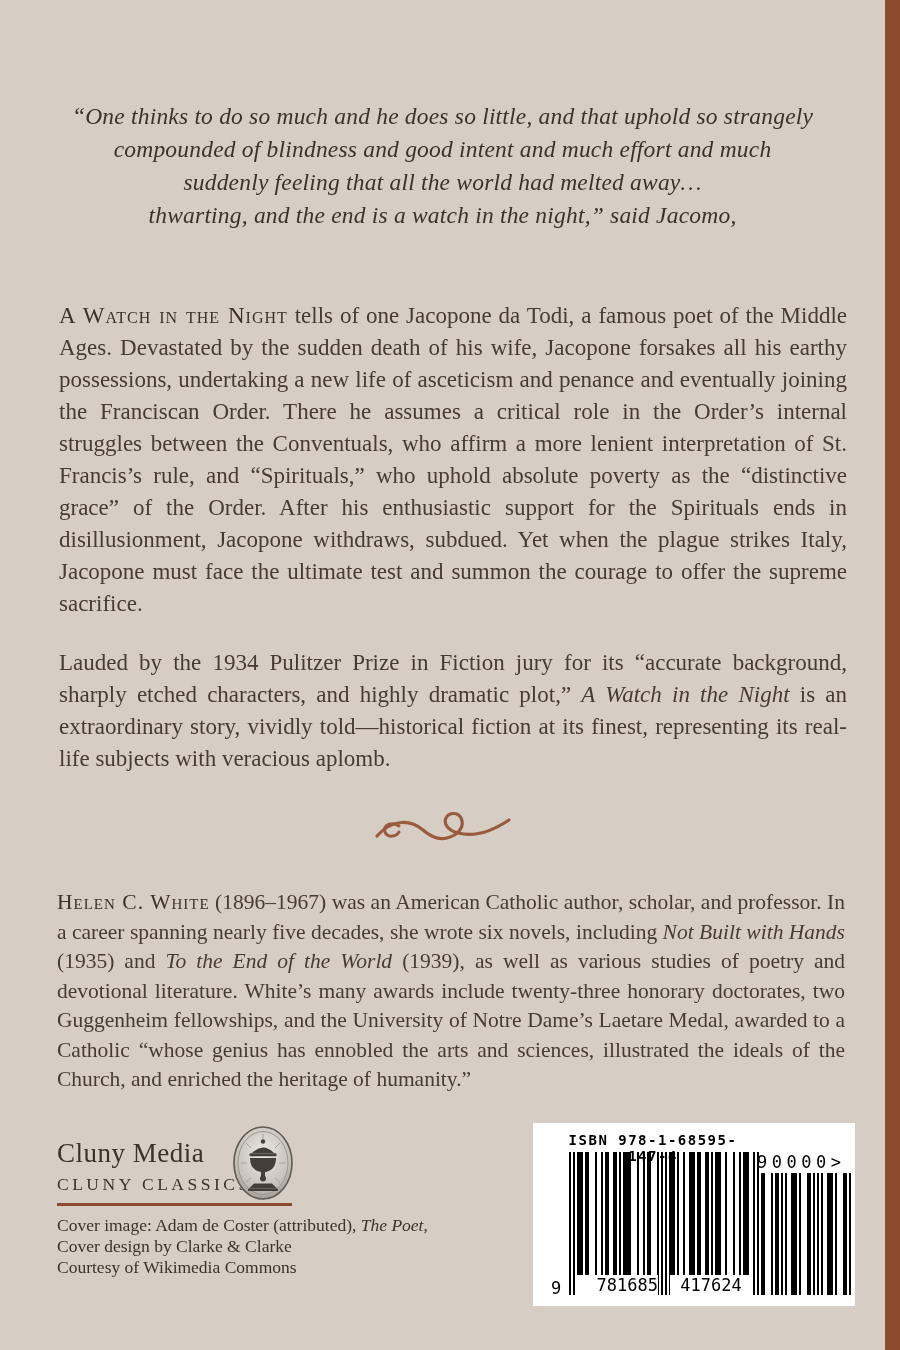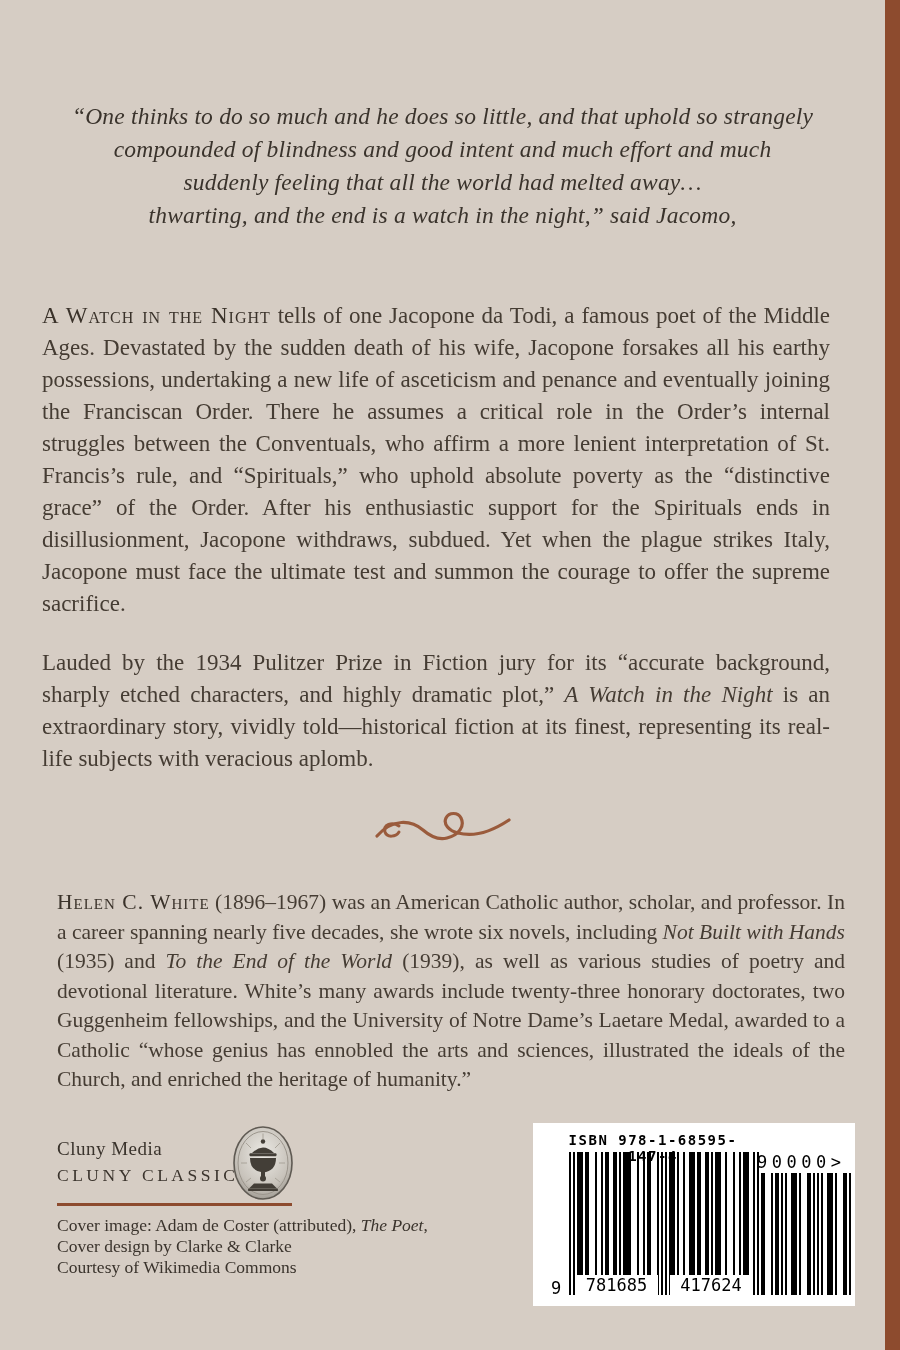--- a/index.html
+++ b/index.html
@@ -9,56 +9,56 @@
     font-family:"Liberation Serif", serif; color:#3e352d;
   }
   .spine-stripe{position:absolute; top:0; right:0; width:15px; height:1350px; background:#8d4b2e;}
 
   
   .epigraph{position:absolute; top:100px; left:40px; width:805px; text-align:center;
     font-style:italic; font-size:23.5px; line-height:33px; color:#3a332c; letter-spacing:.2px;}
   .epigraph div{white-space:nowrap;}
 
   
-  .para{position:absolute; left:42px; width:788px; text-align:justify;
+  .para{position:absolute; left:59px; width:788px; text-align:justify;
     font-size:23px; line-height:32px; color:#453c33;}
   .synopsis{top:300px;}
   .praise{top:647px;}
   .smallcaps{font-variant:small-caps; letter-spacing:1px; color:#3a322a;}
   .ital{font-style:italic;}
 
   
   .flourish{position:absolute; top:806px; left:0; width:885px; text-align:center;}
 
   
   .bio{position:absolute; left:57px; top:888px; width:788px; text-align:justify;
     font-size:21.5px; line-height:29.5px; color:#453c33;}
 
   
   .publisher{position:absolute; left:57px; top:1138px;}
-  .pub-name{font-size:19px; color:#3a332c; letter-spacing:.5px;}
+  .pub-name{font-size:27px; color:#3a332c; letter-spacing:.5px;}
   .pub-imprint{font-size:17.5px; letter-spacing:3.5px; color:#3a332c; margin-top:5px;}
   .pub-logo{position:absolute; left:233px; top:1126px; width:60px; height:74px;}
   .rule{position:absolute; left:57px; top:1203px; width:235px; height:3px; background:#8d4b2e;}
 
   
   .credits{position:absolute; left:57px; top:1215px; font-size:17.5px; line-height:21px; color:#3a332c;}
 
   
   .barcode-panel{position:absolute; left:533px; top:1123px; width:322px; height:183px; background:#ffffff;}
   .isbn-label{position:absolute; left:18px; top:9px; width:204px; text-align:center;
     font-family:"DejaVu Sans Mono", monospace; font-size:14px; font-weight:bold;
     letter-spacing:1.5px; color:#000;}
   .bc-main{position:absolute; left:36px; top:29px; width:190px; height:143px;}
   [data-barcode]{display:flex; align-items:stretch; height:100%;}
   [data-barcode] i{display:block; height:100%;}
   [data-barcode] i.bar{background:#000;}
   .bc-digits{font-family:"DejaVu Sans Mono", monospace; font-size:17px; color:#000;}
   .d-lead{position:absolute; left:-18px; bottom:-3px;}
-  .d-g1{position:absolute; left:6px; bottom:-3px; width:83px; background:#fff; text-align:center; height:23px;}
+  .d-g1{position:absolute; left:6px; bottom:-3px; width:83px; background:#fff; text-align:right; height:23px;}
   .d-g2{position:absolute; left:100.5px; bottom:-3px; width:83px; background:#fff; text-align:center; height:23px;}
   .bc-supp{position:absolute; left:224px; top:29px; width:94px; height:143px;}
   .supp-label{font-family:"DejaVu Sans Mono", monospace; font-size:17px; letter-spacing:4.5px;
     color:#000; text-align:left; height:21px; white-space:nowrap;}
   .supp-bars{height:122px; margin-top:0;}
 </style>
 </head>
 <body>
 
 <div class="page">

